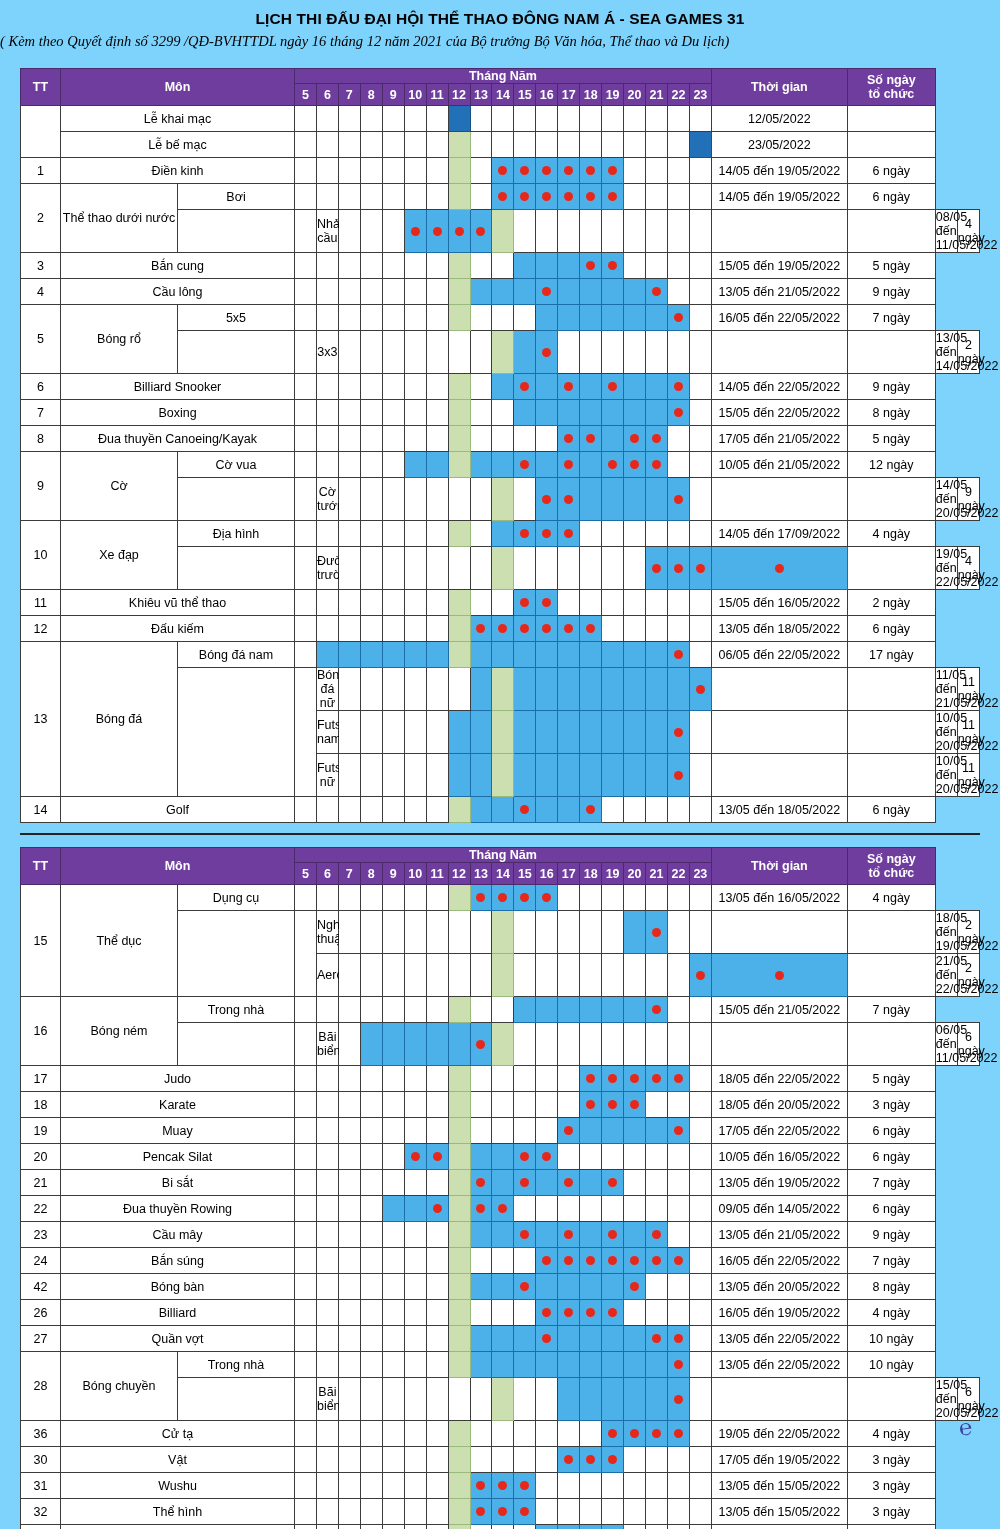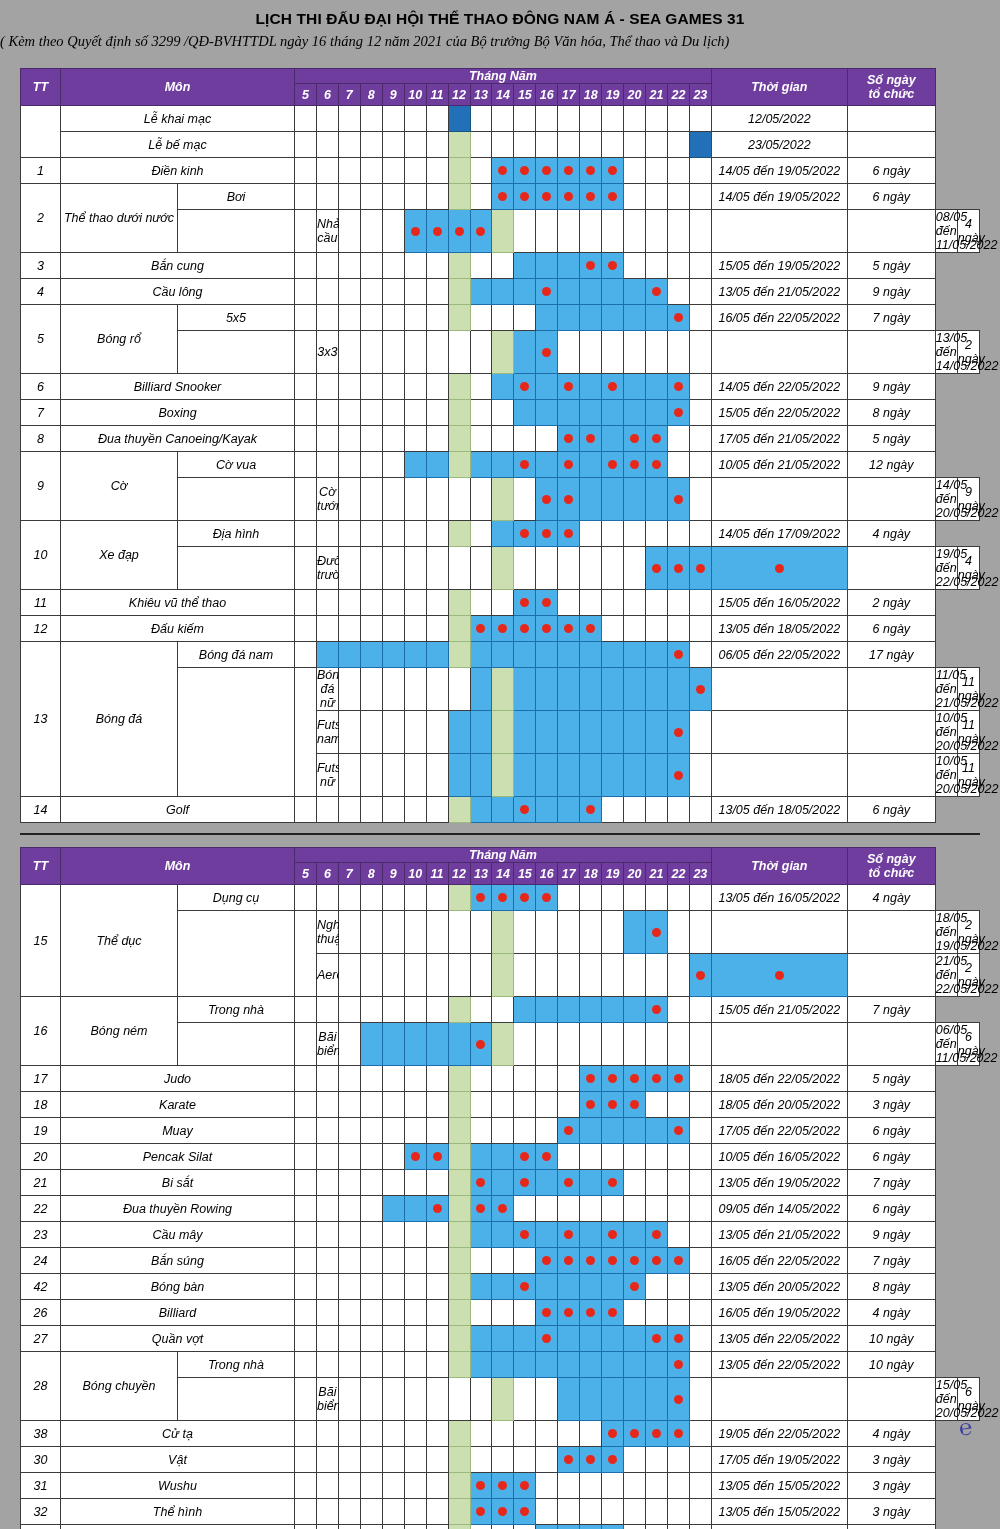--- a/index.html
+++ b/index.html
@@ -4,40 +4,40 @@
 <style>
   * { box-sizing: border-box; }
   html, body {
     margin: 0; padding: 0;
     background: #ffffff;
     font-family: "Liberation Sans", sans-serif;
   }
   .page {
     width: 1000px; height: 1529px;
     position: relative;
-    background: #a3a3a3;
+    background: #7dd3fc;
     overflow: hidden;
   }
   .title {
     text-align: center;
     font-weight: bold;
     font-size: 15.5px;
     letter-spacing: .1px;
     color: #000;
     padding-top: 10px;
   }
   .subtitle {
     font-family: "Liberation Serif", serif;
     font-style: italic;
     font-size: 14.5px;
     color: #000;
     padding-top: 5px;
   }
 
-  .tblwrap { padding: 4px 20px; font-style: italic; }
+  .tblwrap { padding: 4px 20px; }
   table.sched {
     border-collapse: collapse;
     width: 960px;
     table-layout: fixed;
     margin: 0;
   }
   table.sched td, table.sched th {
     border: 1px solid #3b3b3b;
     padding: 0;
     font-size: 12.5px;
@@ -1425,21 +1425,21 @@
             <td class="d daycell blue">
               <span class="dot"></span>
             </td>
             <td class="d daycell"></td>
             <td class="d daycell"></td>
             <td class="d daycell"></td>
             <td class="time">15/05 đến 20/05/2022</td>
             <td class="days">6 ngày</td>
           </tr>
           <tr>
-            <td class="num" rowspan="1">38</td>
+            <td class="num" rowspan="1">36</td>
             <td class="sport" rowspan="1" colspan="2">Cử tạ</td>
             <td class="d daycell"></td>
             <td class="d daycell"></td>
             <td class="d daycell"></td>
             <td class="d daycell"></td>
             <td class="d daycell"></td>
             <td class="d daycell"></td>
             <td class="d daycell"></td>
             <td class="d daycell green"></td>
             <td class="d daycell"></td>

